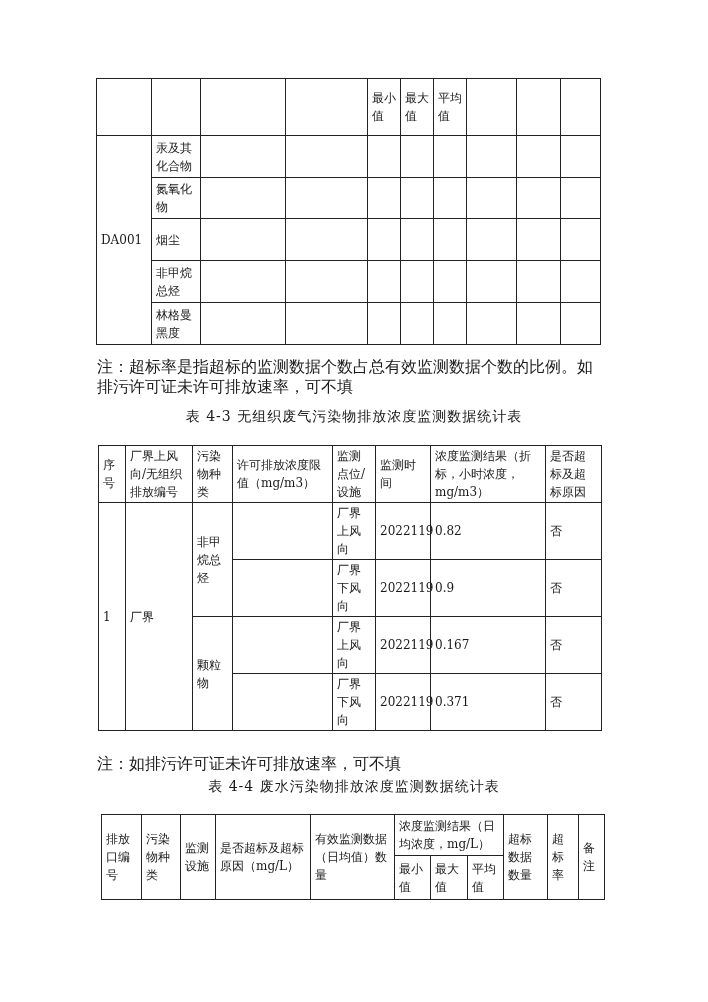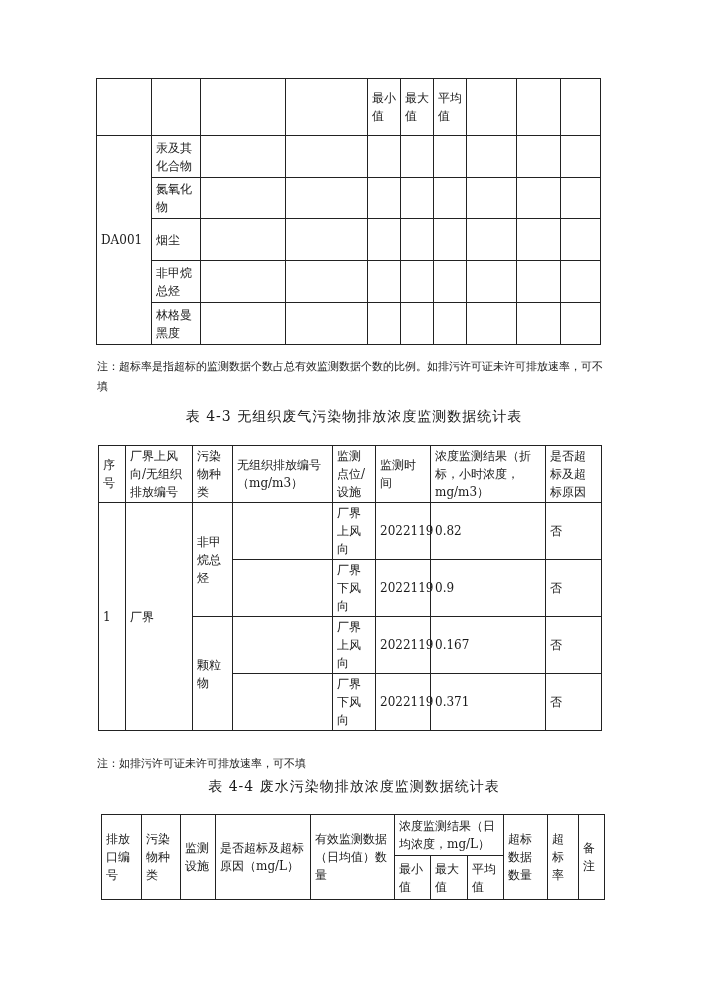--- a/index.html
+++ b/index.html
@@ -1,21 +1,21 @@
 <!DOCTYPE html>
 <html><head>
 <meta charset="utf-8">
 <style>
   html, body { margin:0; padding:0; background:#ffffff; }
   body { width:708px; height:1002px; position:relative; overflow:hidden;
          font-family:"DejaVu Serif","Liberation Serif",serif; color:#1a1a1a; }
   table { border-collapse:collapse; position:absolute; table-layout:fixed; }
   td { border:1.5px solid #222; padding:0 4px; font-size:12px; line-height:18px; vertical-align:middle; }
   .c { }
-  .note { position:absolute; left:97px; font-size:11px; line-height:20px; width:510px; }
+  .note { position:absolute; left:97px; font-size:16px; line-height:20px; width:510px; }
   .caption { position:absolute; left:0; width:708px; text-align:center; font-size:14px; letter-spacing:1px; }
 </style>
 </head>
 <body>
 
 <table style="left:96px; top:78px; width:504px;">
   <colgroup>
       <col style="width:55px">
       <col style="width:49px">
       <col style="width:85px">
@@ -112,21 +112,21 @@
       <col style="width:43px">
       <col style="width:55px">
       <col style="width:115px">
       <col style="width:56px">
     </colgroup>
   <tbody>
       <tr style="height:57px">
     <td class="c">序号</td>
     <td class="c">厂界上风向/无组织排放编号</td>
     <td class="c">污染物种类</td>
-    <td class="c">无组织排放编号（mg/m3）</td>
+    <td class="c">许可排放浓度限值（mg/m3）</td>
     <td class="c">监测点位/设施</td>
     <td class="c">监测时间</td>
     <td class="c">浓度监测结果（折标，小时浓度，mg/m3）</td>
     <td class="c">是否超标及超标原因</td>
   </tr>
   <tr style="height:57px">
     <td rowspan="4">1</td>
     <td rowspan="4">厂界</td>
     <td rowspan="2">非甲烷总烃</td>
     <td></td>

